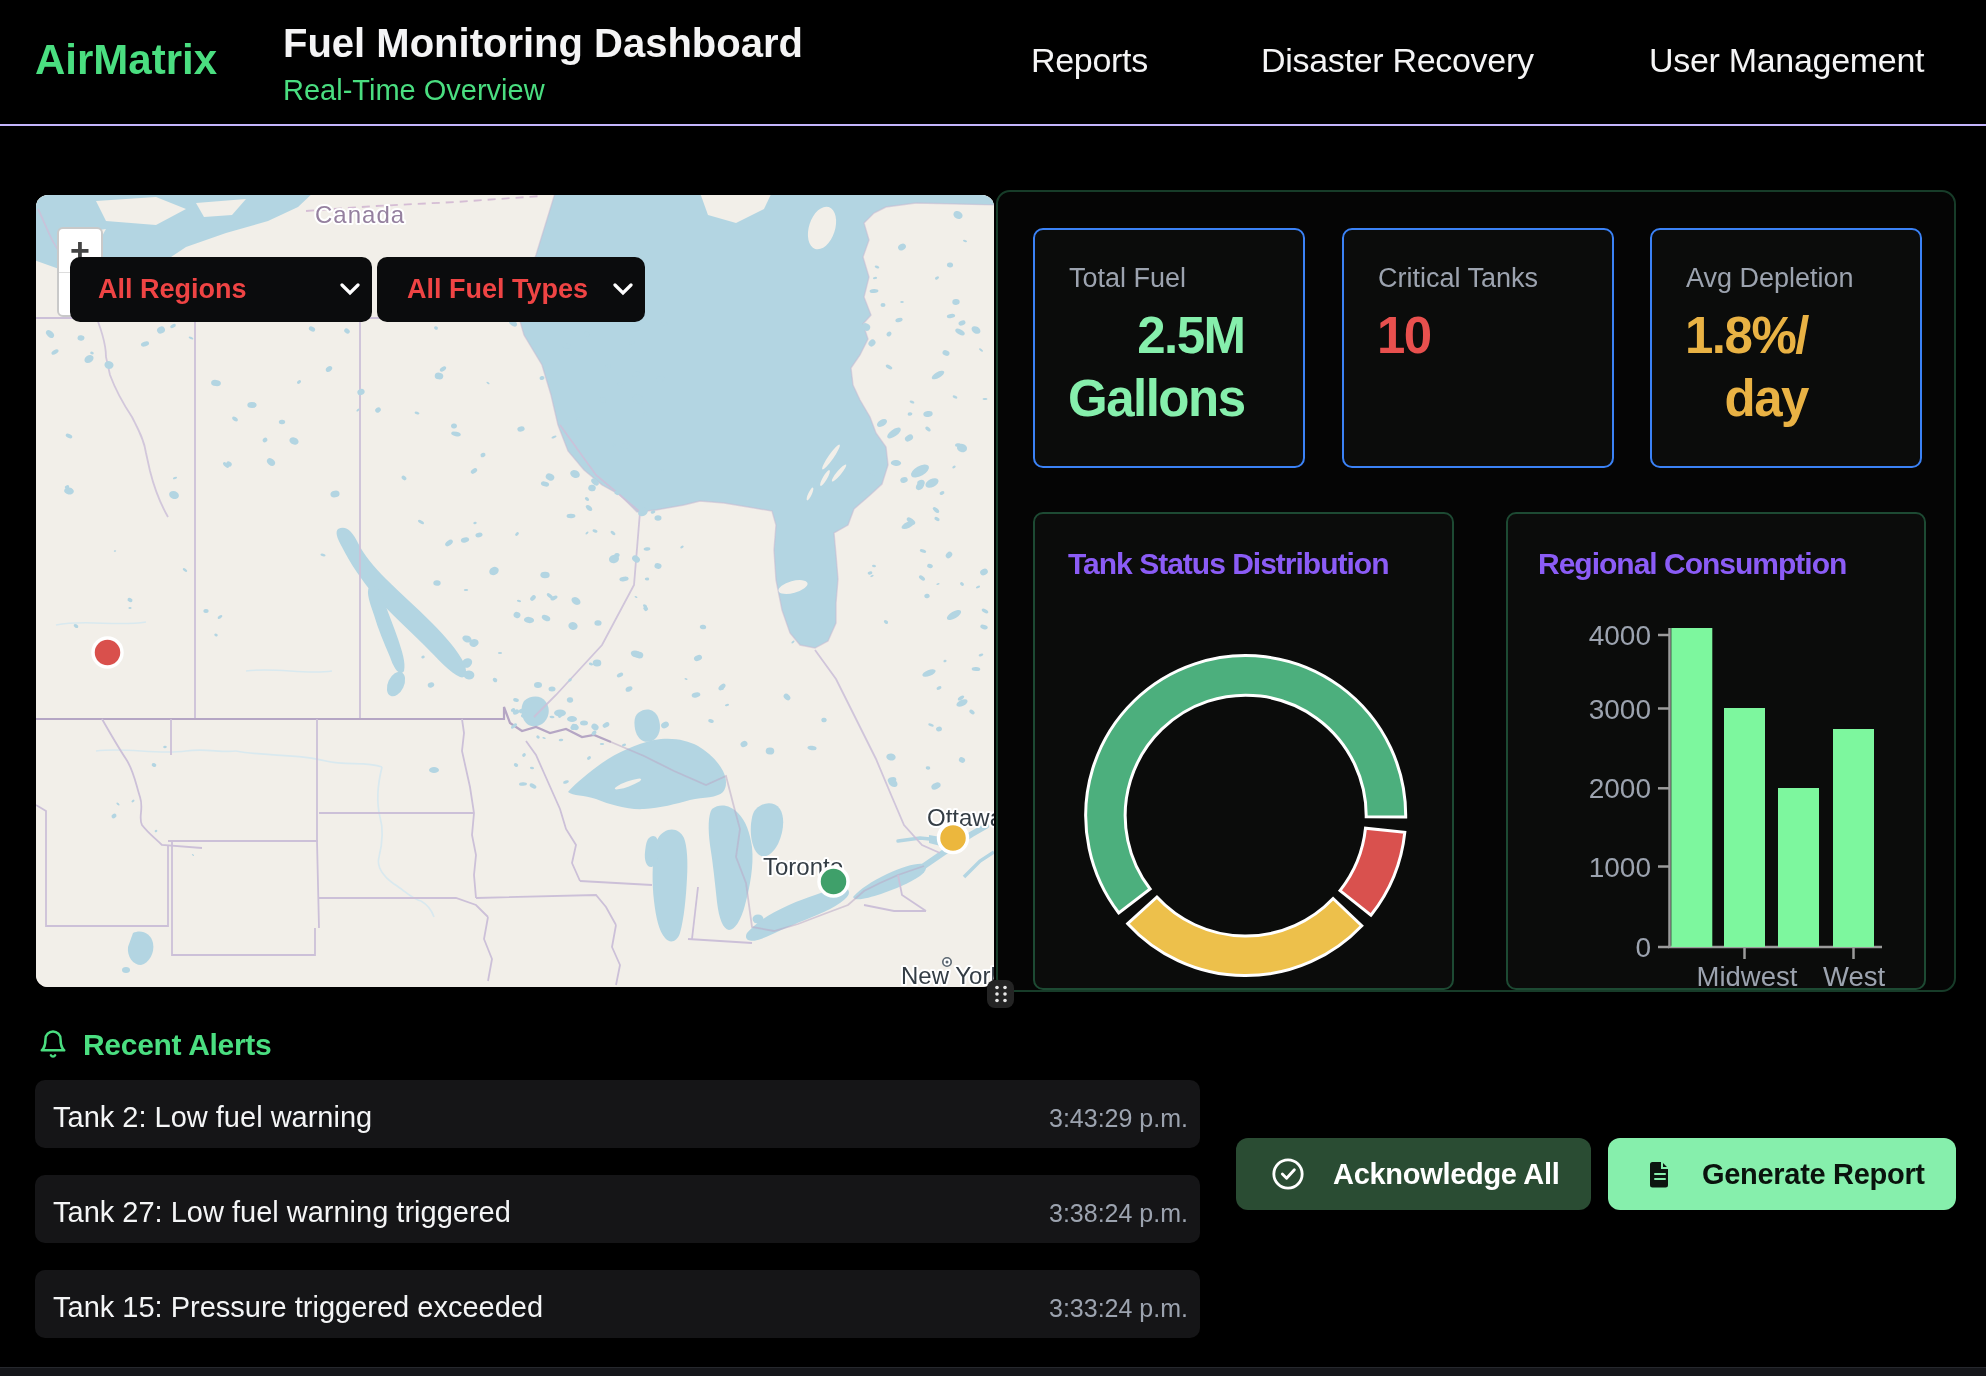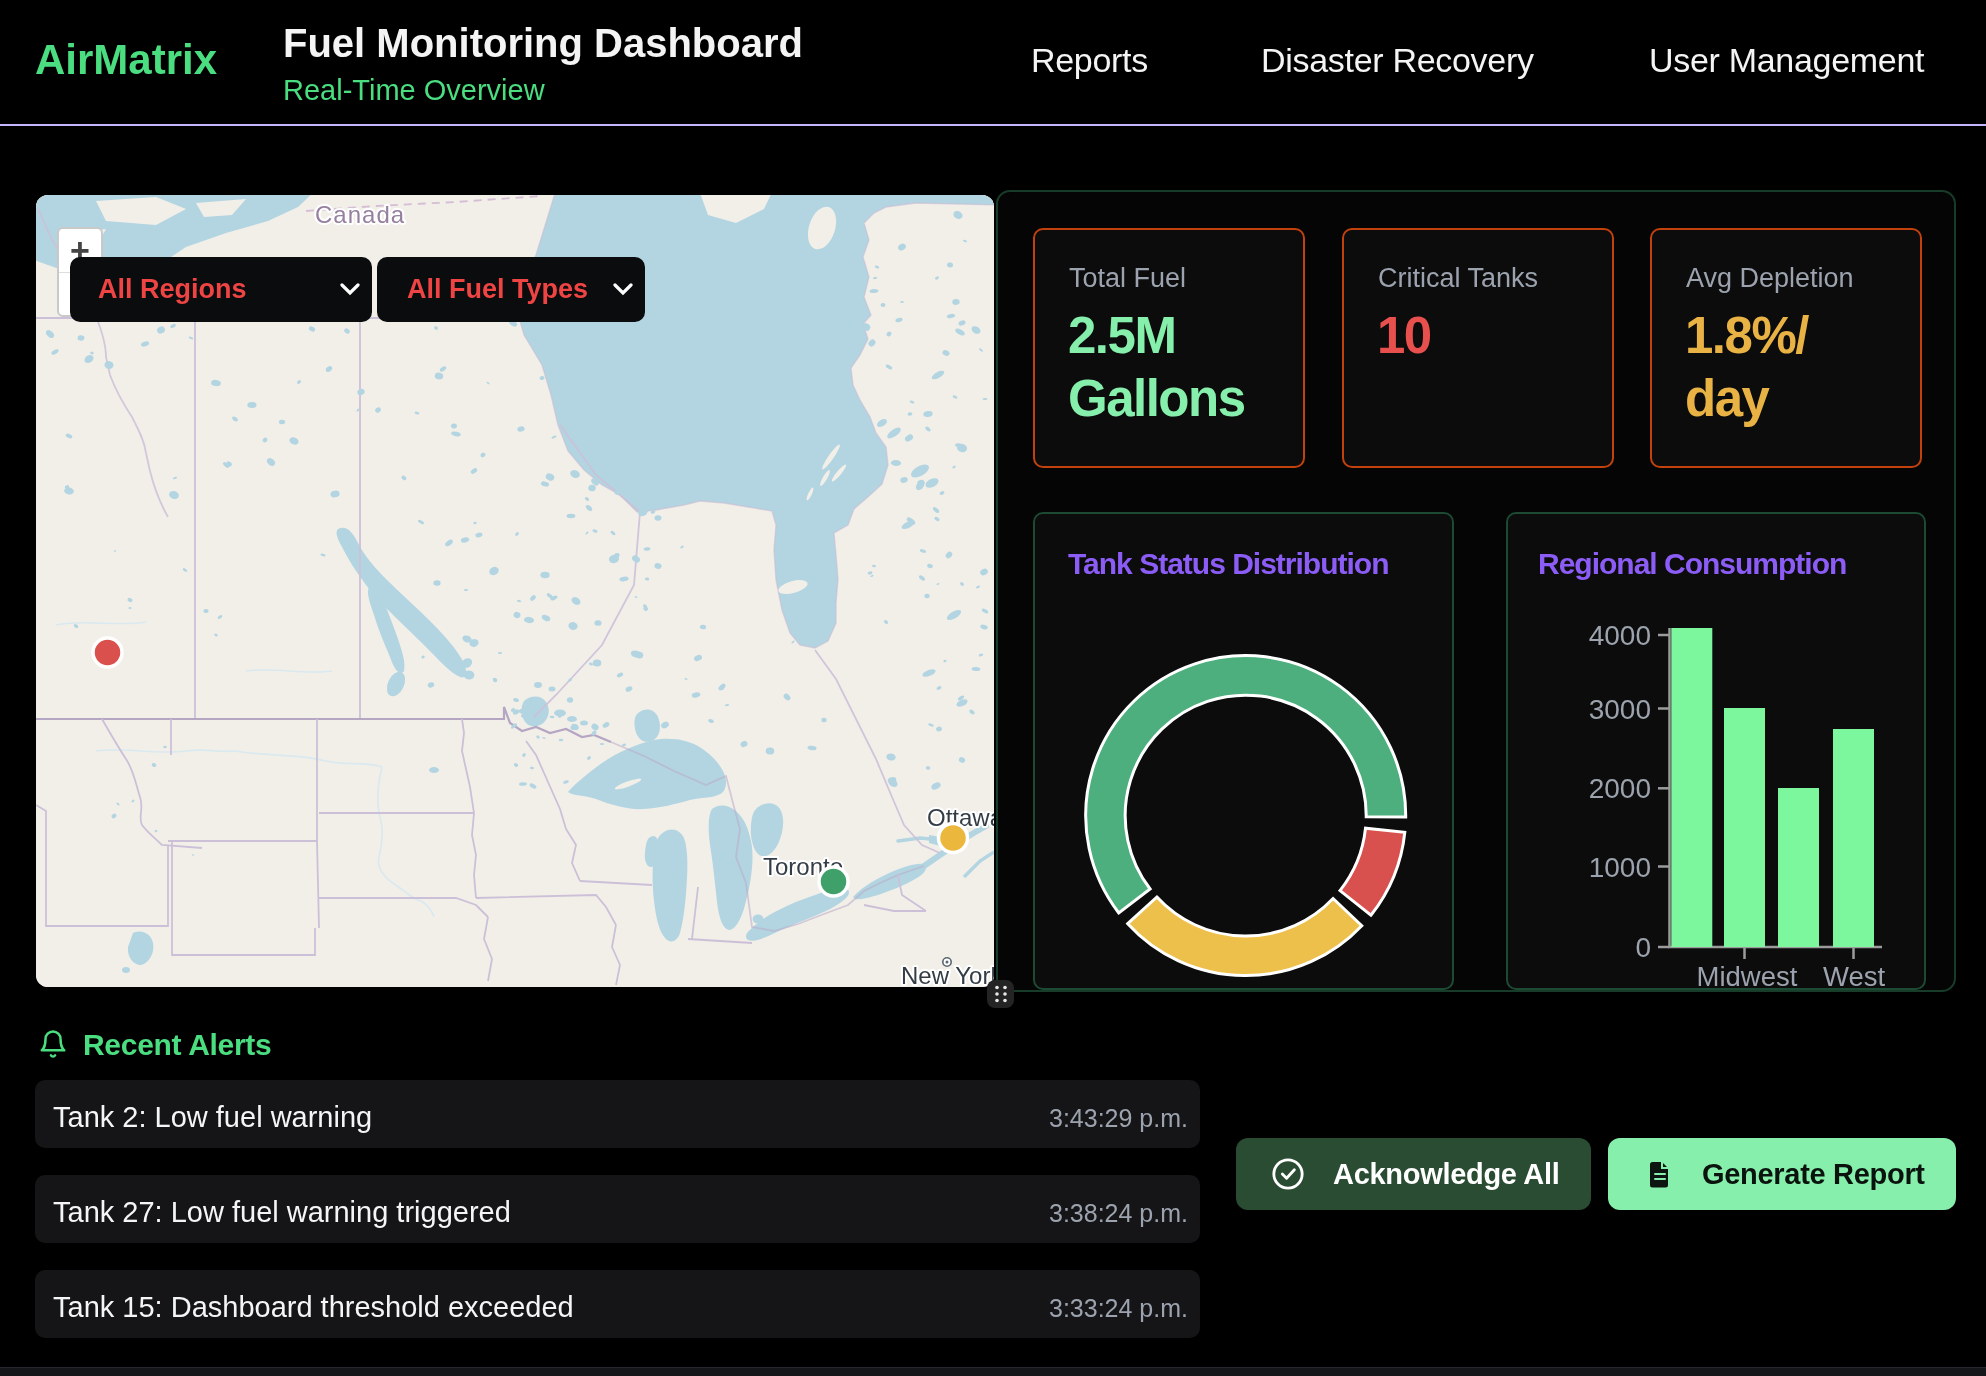--- a/index.html
+++ b/index.html
@@ -15,21 +15,21 @@
 
 
 #map { position:absolute; left:36px; top:195px; width:958px; height:792px; background:#f2efe9; border-radius:12px; overflow:hidden; }
 .pill { position:absolute; top:62px; height:65px; background:#0b0c0d; border-radius:10px; color:#ef4444; font-size:27px; font-weight:600; display:flex; align-items:center; }
 .pill svg { position:absolute; }
 #zoomctl { position:absolute; left:21px; top:32px; width:46px; height:90px; background:#fff; border:2px solid #c9c9c9; border-radius:6px; }
 #zoomctl .plus { position:absolute; left:0; top:0; width:100%; height:44px; border-bottom:1px solid #ddd; color:#444; font-size:34px; font-weight:bold; text-align:center; line-height:42px; }
 
 
 #panel { position:absolute; left:996px; top:190px; width:960px; height:802px; border:2px solid #173c29; border-radius:14px; background:#050505; }
-.statcard { position:absolute; top:36px; width:272px; height:240px; background:#0b0c0b; border:2px solid #c2410c; border-radius:10px; }
+.statcard { position:absolute; top:36px; width:272px; height:240px; background:#0b0c0b; border:2px solid #3b82f6; border-radius:10px;text-align:right; }
 .statlabel { position:absolute; left:34px; top:33px; font-size:27px; color:#9ca3af; }
 .statvalue { position:absolute; left:33px; top:74px; font-size:51px; font-weight:bold; line-height:63px; letter-spacing:-1.5px; }
 .chartcard { position:absolute; top:320px; height:478px; background:#0b0c0b; border:2px solid #1d4a33; border-radius:10px; }
 .charttitle { position:absolute; top:33px; font-size:30px; font-weight:bold; color:#8b5cf6; letter-spacing:-1px; }
 
 
 #alerttitle { position:absolute; left:83px; top:1028px; font-size:30px; font-weight:bold; color:#4ade80; letter-spacing:-0.3px; }
 .alertrow { position:absolute; left:35px; width:1165px; height:68px; background:#151517; border-radius:10px; }
 .alerttext { position:absolute; left:18px; top:21px; font-size:29px; color:#f4f5f6; }
 .alerttime { position:absolute; right:12px; top:24px; font-size:25px; color:#9ca3af; }
@@ -497,21 +497,21 @@
 
 <div class="alertrow" style="top:1080px;">
   <div class="alerttext">Tank 2: Low fuel warning</div>
   <div class="alerttime">3:43:29 p.m.</div>
 </div>
 <div class="alertrow" style="top:1175px;">
   <div class="alerttext">Tank 27: Low fuel warning triggered</div>
   <div class="alerttime">3:38:24 p.m.</div>
 </div>
 <div class="alertrow" style="top:1270px;">
-  <div class="alerttext">Tank 15: Dashboard threshold exceeded</div>
+  <div class="alerttext">Tank 15: Pressure triggered exceeded</div>
   <div class="alerttime">3:33:24 p.m.</div>
 </div>
 
 <div class="btn" id="ackbtn" style="left:1236px; width:355px; background:#2a4c33;">
   <svg style="margin-left:35px;" width="34" height="34" viewBox="0 0 24 24" fill="none" stroke="#fff" stroke-width="2" stroke-linecap="round" stroke-linejoin="round">
     <circle cx="12" cy="12" r="10"></circle>
     <path d="M8 12l3 3 5.5-6"></path>
   </svg>
   <span style="margin-left:28px; font-size:29px; font-weight:bold; color:#fff; letter-spacing:-0.3px;">Acknowledge All</span>
 </div>

